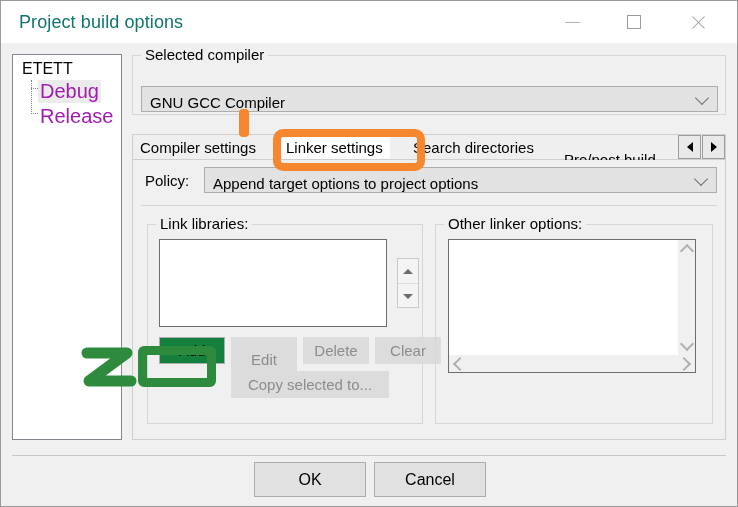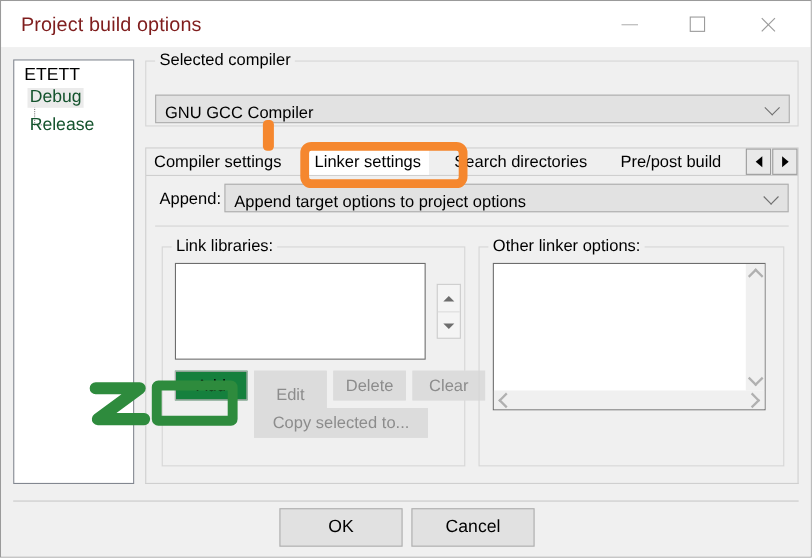--- a/index.html
+++ b/index.html
@@ -26,21 +26,21 @@
     left: 0; top: 0;
     width: 100%;
     height: 42px;
     background: #ffffff;
     box-sizing: border-box;
   }
   .title-text {
     position: absolute;
     left: 18px; top: 11px;
     font-size: 18px;
-    color: #7f1d1d;
+    color: #0f766e;
     letter-spacing: 0.1px;
     white-space: nowrap;
     text-align: center;
   }
   .wbtn {
     position: absolute;
     top: 0;
     width: 46px;
     height: 42px;
     display: flex;
@@ -100,23 +100,23 @@
   }
   .tree-root {
     position: absolute;
     left: 9px; top: 5px;
     font-size: 16px;
     color: #000;
     white-space: nowrap;
   }
   .tree-child {
     position: absolute;
-    left: 12px;
-    font-size: 16px;
-    color: #14532d;
+    left: 25px;
+    font-size: 20px;
+    color: #a21caf;
     white-space: nowrap;
     padding: 0 2px;
   }
   .tree-child.sel {
     background: #ebebeb;
   }
   .tree-line-v {
     position: absolute;
     left: 18px; top: 25px;
     width: 1px;
@@ -462,31 +462,31 @@
     <div class="combo" id="combo-compiler">
       <span class="combo-text">GNU GCC Compiler</span>
       <span class="combo-arrow"></span>
     </div>
 
     <div class="tabstrip">
       <div class="tabs-bg"></div>
       <div class="tab" style="left:1px;">Compiler settings</div>
       <div class="tab active" style="left:147px;">Linker settings</div>
       <div class="tab" style="left:274px;">Search directories</div>
-      <div class="tab" style="left:425px;">Pre/post build</div>
+      <div class="tab" style="left:425px;margin-top:12px;">Pre/post build</div>
       <div class="tab-scroll" style="left:546px;">
         <span class="tri-left"></span>
       </div>
       <div class="tab-scroll" style="left:570px;">
         <span class="tri-right"></span>
       </div>
     </div>
 
     <div class="tabpage">
-      <div class="policy-label">Append:</div>
+      <div class="policy-label">Policy:</div>
       <div class="combo" id="combo-policy">
         <span class="combo-text">Append target options to project options</span>
         <span class="combo-arrow"></span>
       </div>
       <div class="hsep" id="sep-policy"></div>
 
       <div class="grp" id="grp-linklibs">
         <div class="grp-label">Link libraries:</div>
         <div class="listbox" id="list-linklibs"></div>
         <div class="spinner">

